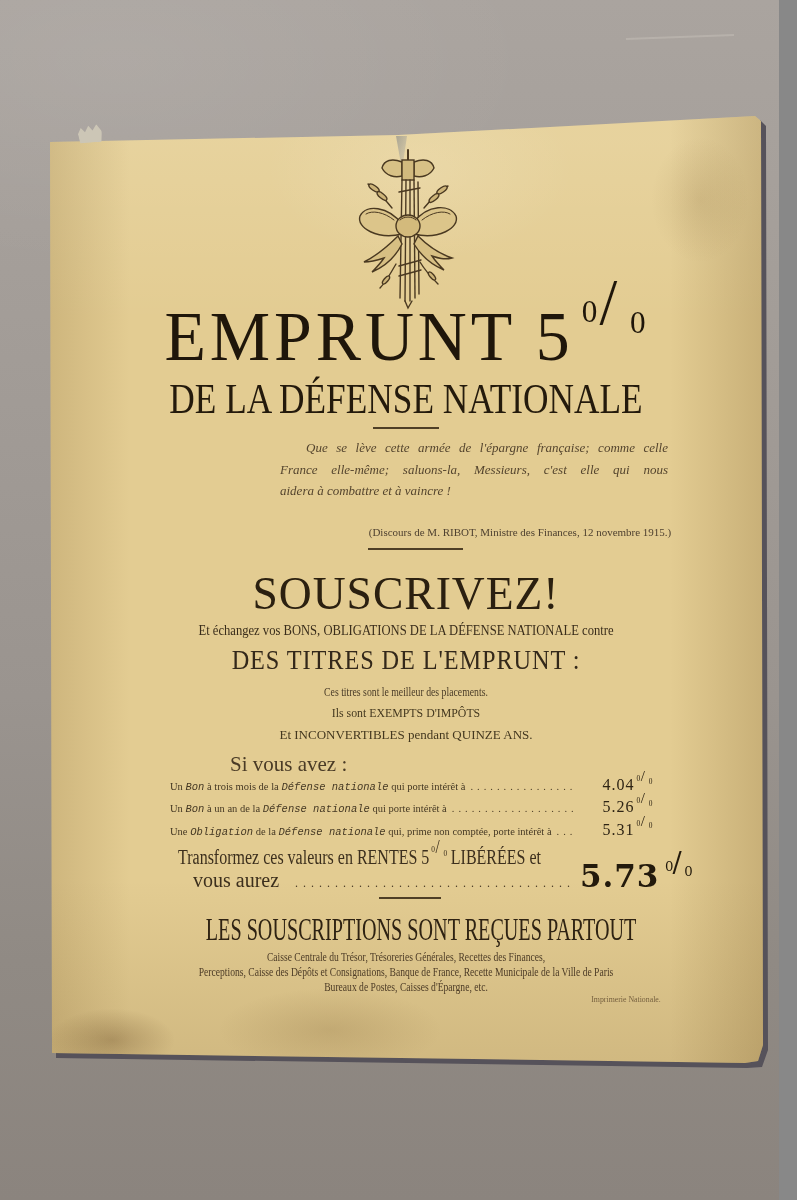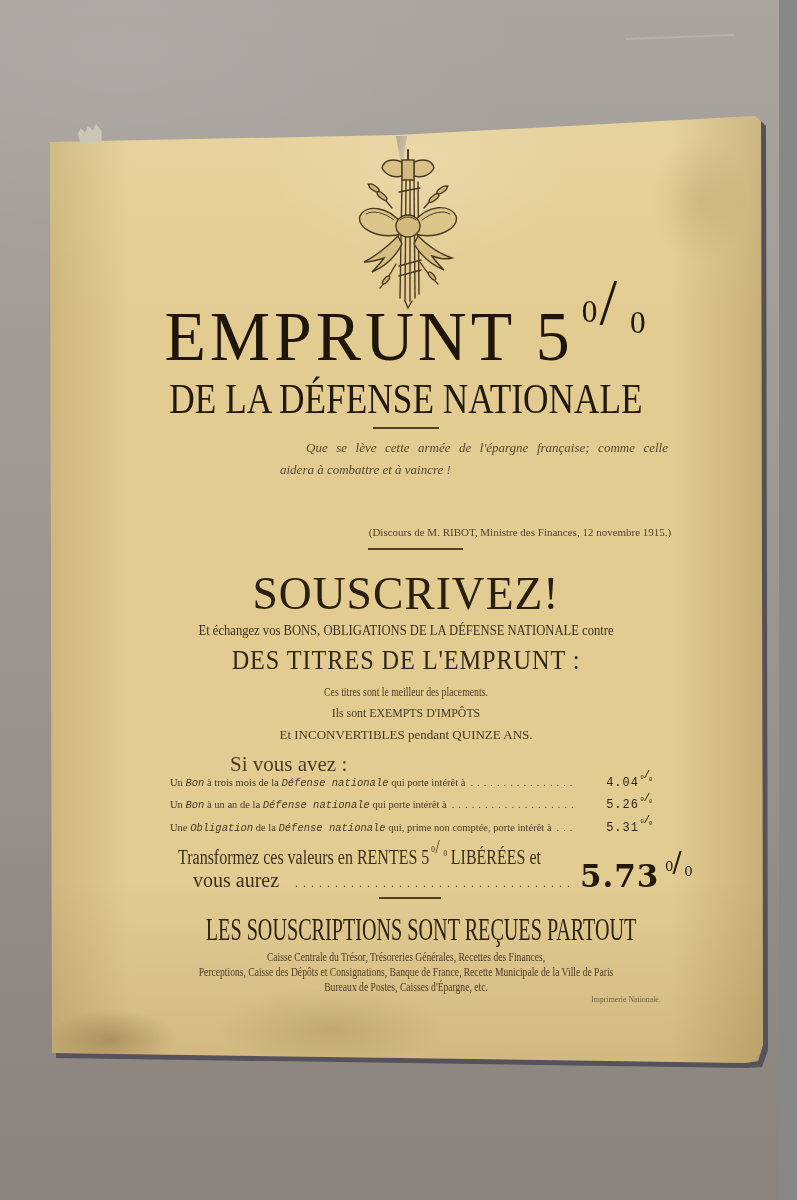--- a/index.html
+++ b/index.html
@@ -64,21 +64,21 @@
 
   .si-vous    { left:230px; top:752px; font-size:21px; color:#4a3b26; }
 
   .rates { position:absolute; left:170px; top:776px; width:482px; }
   .rate-row { display:flex; align-items:baseline; height:22.3px; font-size:10.5px; color:#453823; }
   .rl { white-space:nowrap; flex:0 0 auto; }
   .it { font-style:italic;font-family:Liberation Mono, monospace; }
   .dots { flex:1 1 auto; overflow:hidden; white-space:nowrap; letter-spacing:4px;
           color:#4a3c26; padding:0 5px; }
   .rv { flex:0 0 78px; display:flex; align-items:baseline; justify-content:flex-end;
-        font-family:Liberation Mono, monospace; font-size:12px; color:#2e2414; }
+        font-family:Liberation Serif, serif; font-size:16px; color:#2e2414; }
   .rv .num { width:46px; text-align:right; letter-spacing:1px; }
 
   .opct { display:inline-block; position:relative; width:.95em; height:.72em; margin-left:.14em; }
   .opct .pt { position:absolute; left:-.04em; top:-.46em; font-size:.46em; line-height:1; }
   .opct .ps { position:absolute; left:.26em; top:-.62em; font-size:.94em; line-height:1; }
   .opct .pb { position:absolute; right:-.06em; top:-.12em; font-size:.46em; line-height:1; }
 
   .transform1 { position:absolute; left:178px; top:846px; font-size:20px; color:#3c2f1d;
                 transform:scaleX(.80); transform-origin:left center; white-space:nowrap; }
   .transform2 { position:absolute; left:193px; top:858px; width:500px;
@@ -147,20 +147,21 @@
     </svg>
 
     <div class="cx title1"><span>EMPRUNT 5</span><span class="opct"><span class="pt">0</span><span class="ps">/</span><span class="pb">0</span></span></div>
 
     <div class="cx title2">DE LA DÉFENSE NATIONALE</div>
 
     <div class="rule" style="left:373px; top:427px; width:66px;"></div>
 
     <div class="quote">
       <div class="q-line q-first">Que se lève cette armée de l'épargne française; comme celle</div>
+      <div class="q-line">France elle-même; saluons-la, Messieurs, c'est elle qui nous</div>
       <div class="q-line q-last">aidera à combattre et à vaincre !</div>
     </div>
 
     <div class="attribution">(Discours de M. RIBOT, Ministre des Finances, 12 novembre 1915.)</div>
 
     <div class="rule" style="left:368px; top:548px; width:95px; height:1.5px;"></div>
 
     <div class="cx souscrivez">SOUSCRIVEZ!</div>
     <div class="cx exchange">Et échangez vos BONS, OBLIGATIONS DE LA DÉFENSE NATIONALE contre</div>
     <div class="cx titres">DES TITRES DE L'EMPRUNT :</div>

